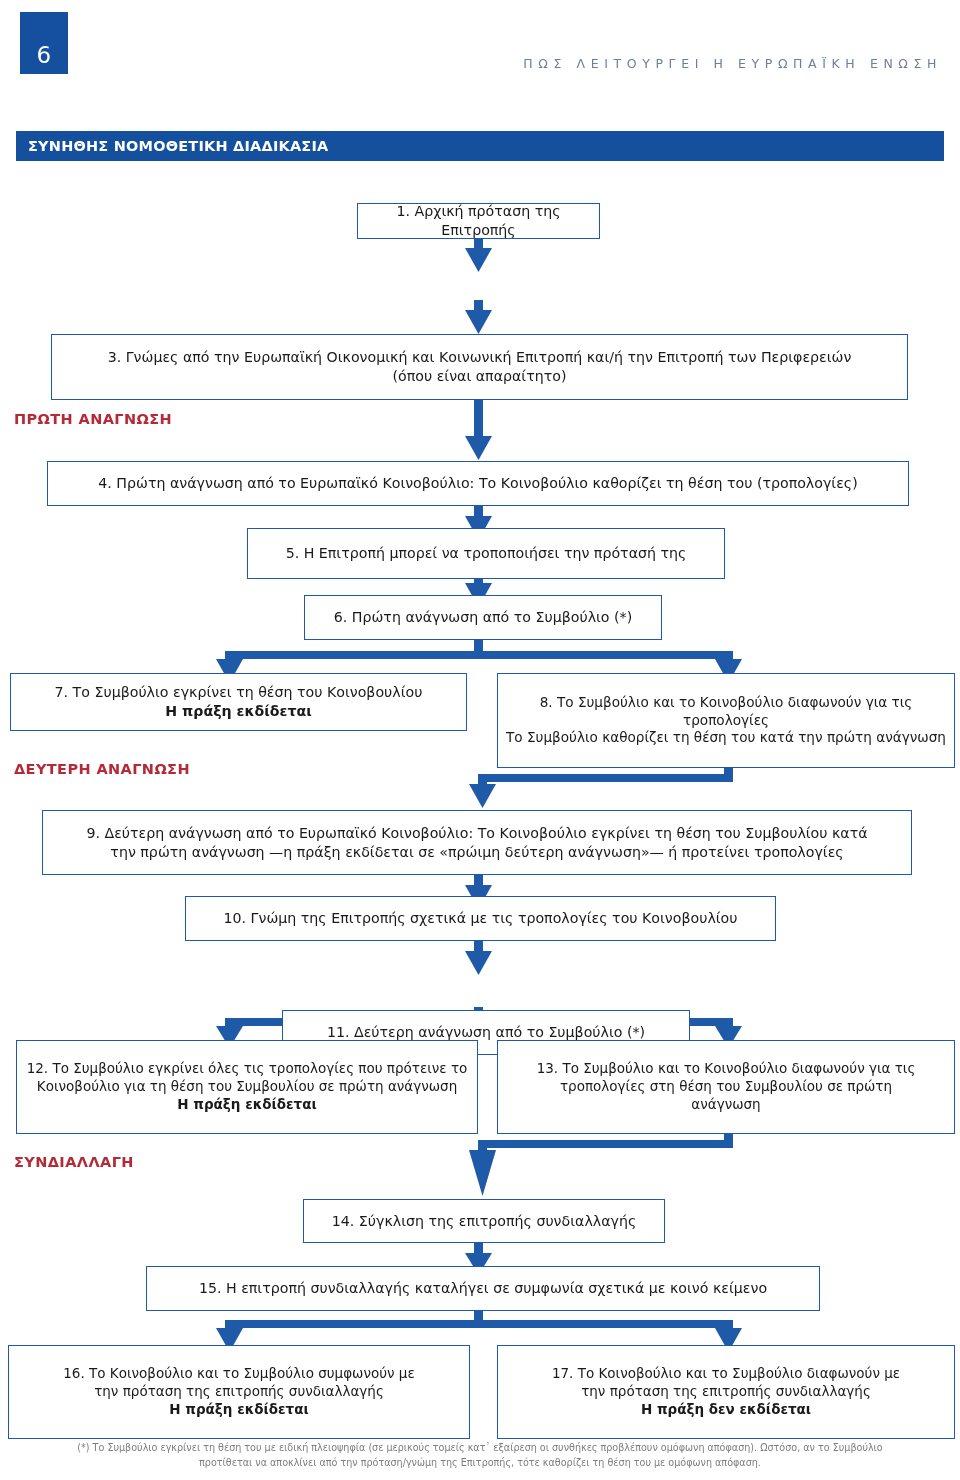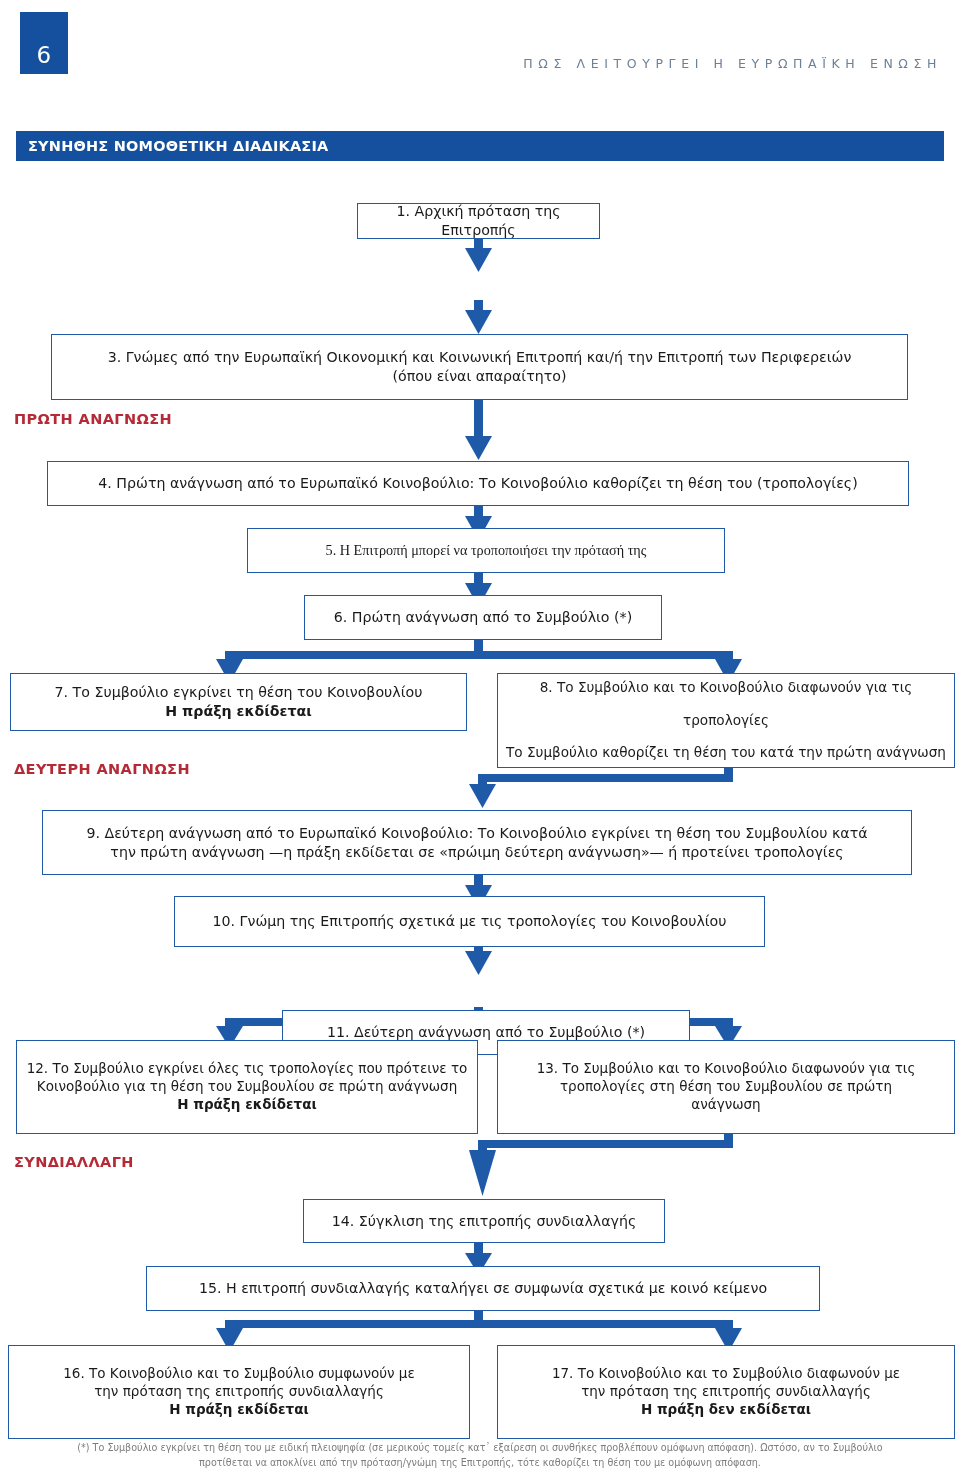--- a/index.html
+++ b/index.html
@@ -194,45 +194,45 @@
 
   <div class="flow-box" style="left:51px; top:334px; width:857px; height:66px;">
     <span class="ln">3. Γνώμες από την Ευρωπαϊκή Οικονομική και Κοινωνική Επιτροπή και/ή την Επιτροπή των Περιφερειών</span>
     <span class="ln">(όπου είναι απαραίτητο)</span>
   </div>
 
   <div class="flow-box" style="left:47px; top:461px; width:862px; height:45px;justify-content:center;">
     <span class="ln">4. Πρώτη ανάγνωση από το Ευρωπαϊκό Κοινοβούλιο: Το Κοινοβούλιο καθορίζει τη θέση του (τροπολογίες)</span>
   </div>
 
-  <div class="flow-box" style="left:247px; top:528px; width:478px; height:45px;font-family:Liberation Serif, serif;">
+  <div class="flow-box" style="left:247px; top:528px; width:478px; height:51px;">
     <span class="ln">5. Η Επιτροπή μπορεί να τροποποιήσει την πρότασή της</span>
   </div>
 
   <div class="flow-box" style="left:304px; top:595px; width:358px; height:45px;">
     <span class="ln">6. Πρώτη ανάγνωση από το Συμβούλιο (*)</span>
   </div>
 
   <div class="flow-box" style="left:10px; top:673px; width:457px; height:58px;">
     <span class="ln">7.  Το Συμβούλιο εγκρίνει τη θέση του Κοινοβουλίου</span>
     <span class="ln emph">Η πράξη εκδίδεται</span>
   </div>
 
-  <div class="flow-box" style="left:497px; top:673px; width:458px; height:95px; font-size:13.6px;gap:15px;">
+  <div class="flow-box" style="left:497px; top:673px; width:458px; height:95px; font-size:13.6px;">
     <span class="ln">8. Το Συμβούλιο και το Κοινοβούλιο διαφωνούν για τις</span>
     <span class="ln">τροπολογίες</span>
     <span class="ln">Το Συμβούλιο καθορίζει τη θέση του κατά την πρώτη ανάγνωση</span>
   </div>
 
   <div class="flow-box" style="left:42px; top:810px; width:870px; height:65px;">
     <span class="ln">9. Δεύτερη ανάγνωση από το Ευρωπαϊκό Κοινοβούλιο: Το Κοινοβούλιο εγκρίνει τη θέση του Συμβουλίου κατά</span>
     <span class="ln">την πρώτη ανάγνωση —η πράξη εκδίδεται σε «πρώιμη δεύτερη ανάγνωση»— ή προτείνει τροπολογίες</span>
   </div>
 
-  <div class="flow-box" style="left:174px; top:896px; width:591px; height:51px;">
+  <div class="flow-box" style="left:185px; top:896px; width:591px; height:45px;">
     <span class="ln">10. Γνώμη της Επιτροπής σχετικά με τις τροπολογίες του Κοινοβουλίου</span>
   </div>
 
   <div class="flow-box" style="left:282px; top:1010px; width:408px; height:45px;">
     <span class="ln">11. Δεύτερη ανάγνωση από το Συμβούλιο (*)</span>
   </div>
 
   <div class="flow-box" style="left:16px; top:1040px; width:462px; height:94px; font-size:13.5px;">
     <span class="ln">12. Το Συμβούλιο εγκρίνει όλες τις τροπολογίες που πρότεινε το</span>
     <span class="ln">Κοινοβούλιο για τη θέση του Συμβουλίου σε πρώτη ανάγνωση</span>

